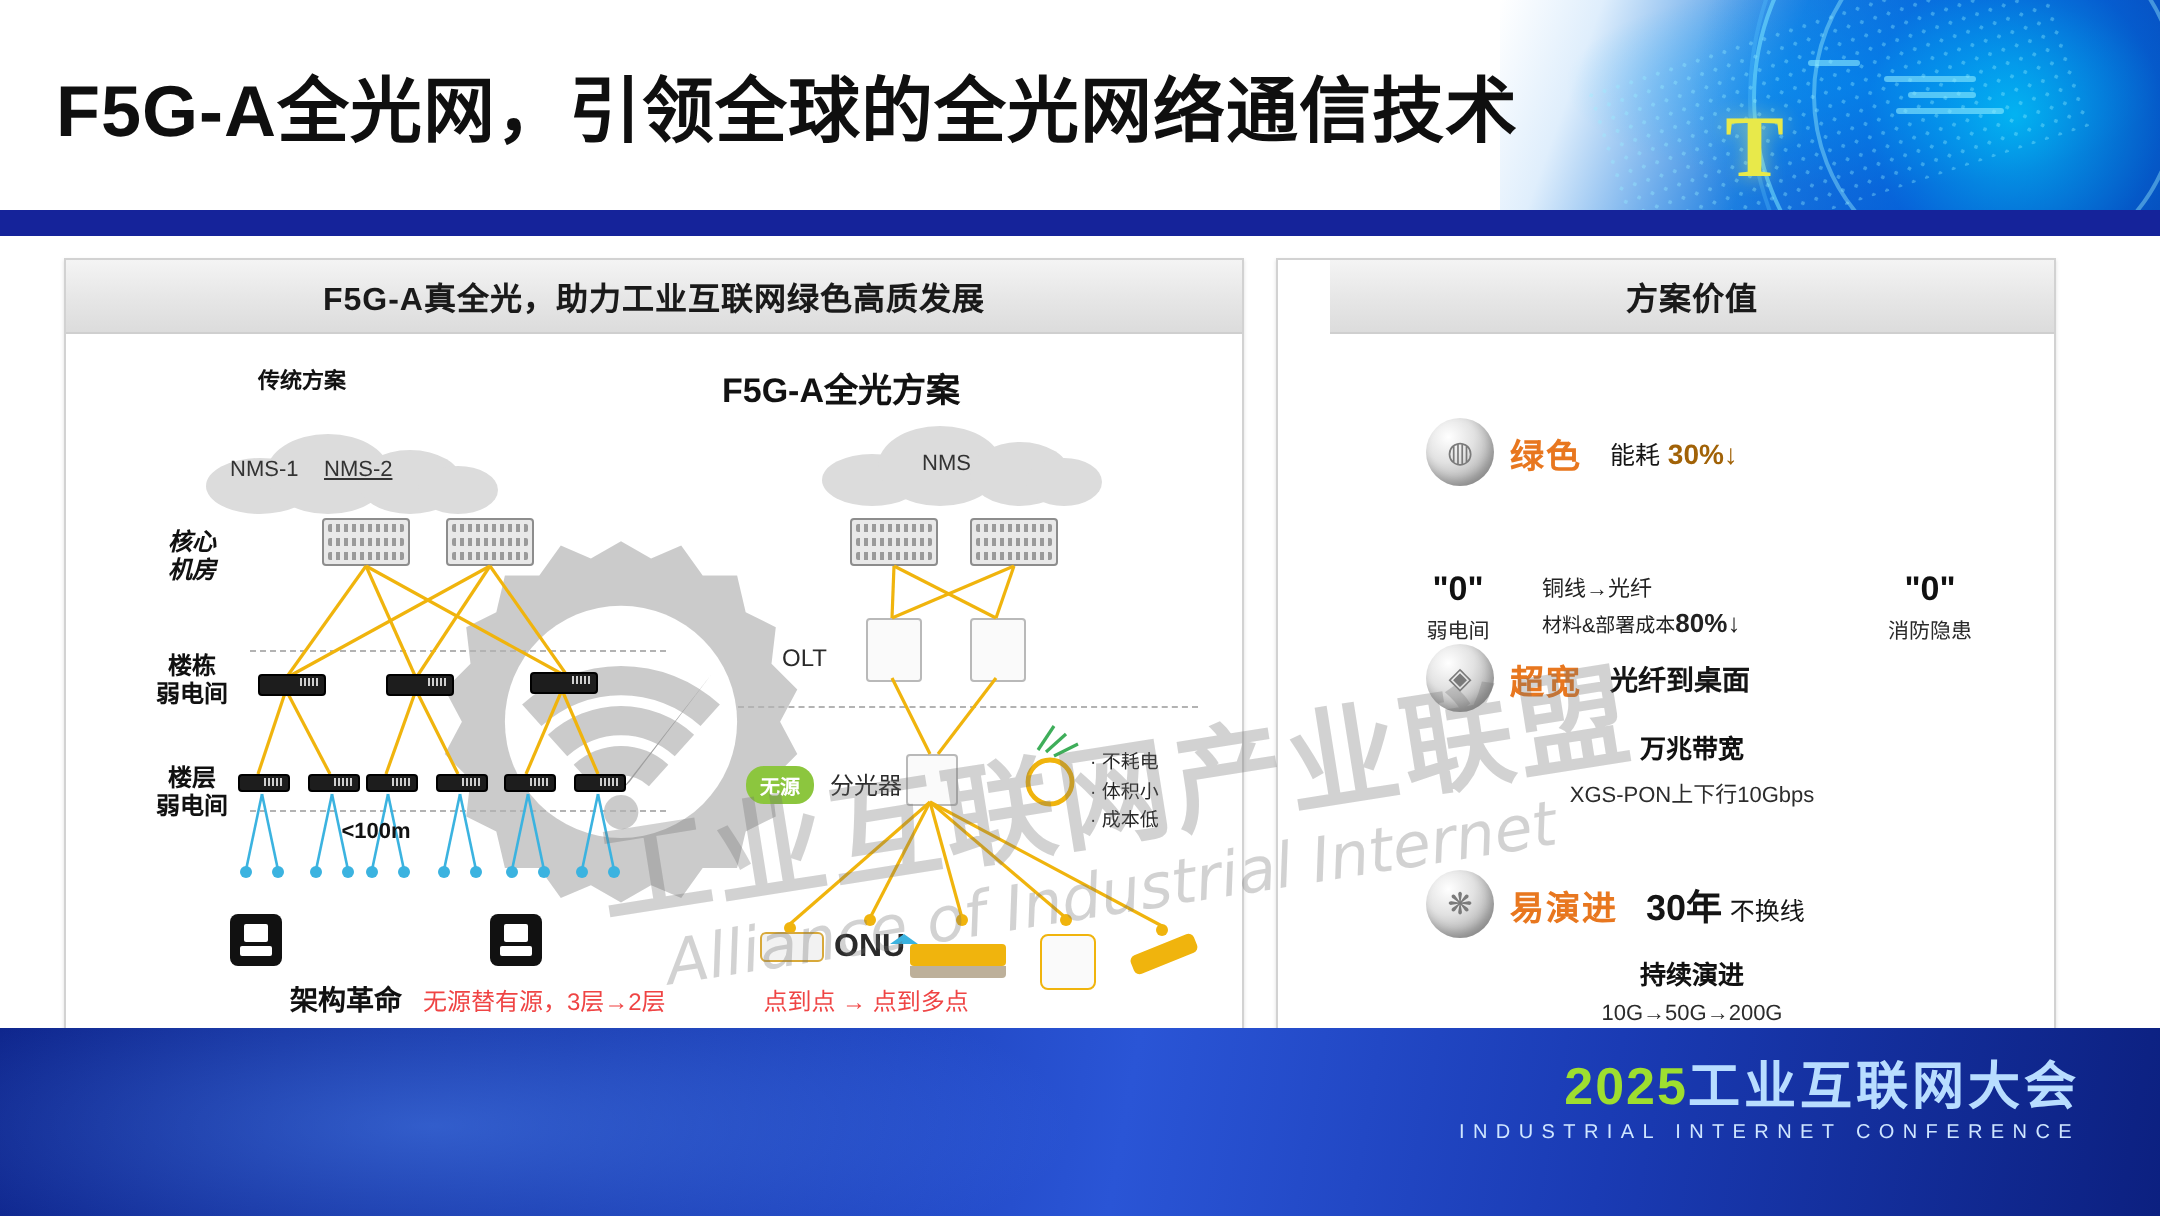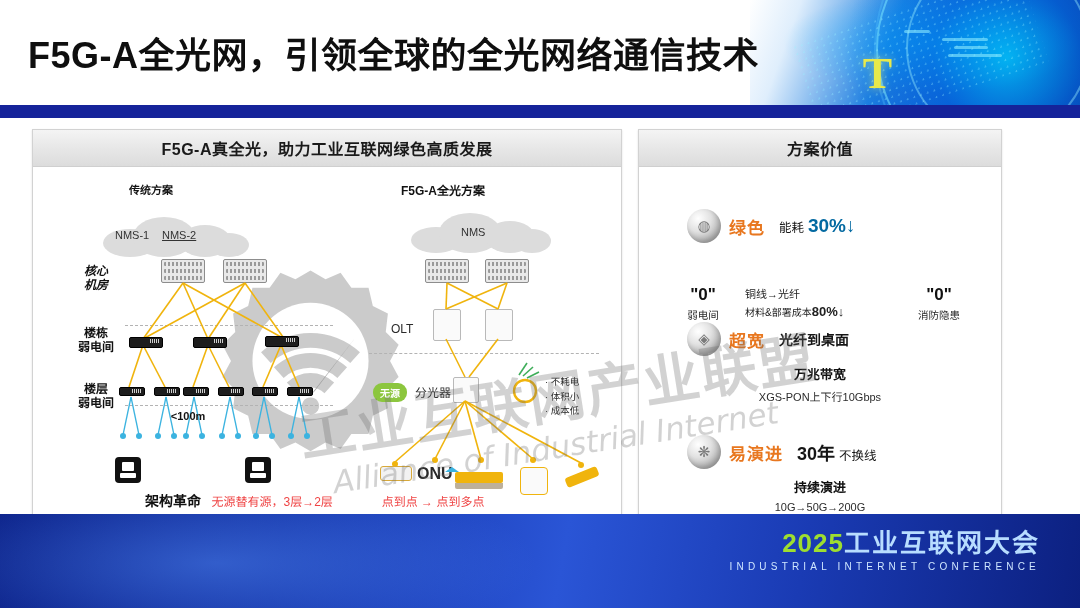--- a/index.html
+++ b/index.html
@@ -45,21 +45,21 @@
     font-size:36px;font-weight:bold;color:#0f0f0f;letter-spacing:.5px;
     font-family:"Liberation Sans","DejaVu Sans",sans-serif;white-space:nowrap;
   }
   .blue-rule{position:absolute;left:0;top:105px;width:1080px;height:13px;background:#15239a;}
 
   
   .body-area{position:absolute;left:0;top:118px;width:1080px;height:408px;background:#ffffff;}
 
   .panel{position:absolute;background:#fff;border:1px solid #d2d2d2;box-shadow:0 1px 2px rgba(0,0,0,.13);}
   .panel-left{left:32px;top:11px;width:588px;height:394px;}
-  .panel-right{left:638px;top:11px;width:362px;height:394px;}
+  .panel-right{left:638px;top:11px;width:362px;height:394px;padding-left:26px;}
 
   .panel-head{
     height:36px;background:linear-gradient(180deg,#f4f4f4 0%,#e6e6e6 55%,#dcdcdc 100%);
     border-bottom:1px solid #cfcfcf;display:flex;align-items:center;justify-content:center;
   }
   .panel-head-txt{font-size:16px;font-weight:bold;color:#1a1a1a;letter-spacing:.5px;}
   .panel-body{position:relative;height:calc(100% - 37px);overflow:hidden;}
 
   
   .wm-gear{
@@ -69,21 +69,21 @@
     position:absolute;left:300px;top:238px;width:700px;height:110px;pointer-events:none;
     transform:rotate(-9deg);opacity:.30;z-index:6;
   }
   .wm-cn{font-size:56px;font-weight:bold;color:#6e6e6e;white-space:nowrap;letter-spacing:2px;line-height:1;}
   .wm-en{font-size:31px;color:#6e6e6e;white-space:nowrap;font-style:italic;
          font-family:"DejaVu Sans",sans-serif;margin-top:2px;margin-left:26px;}
 
   
   .d-sub{position:absolute;font-weight:bold;color:#121212;}
   .trad-title{left:96px;top:14px;font-size:11px;}
-  .f5g-title{left:368px;top:14px;font-size:12px;}
+  .f5g-title{left:328px;top:14px;font-size:17px;}
   .cloud-wrap{position:absolute;}
   .cloud-wrap .c{position:absolute;background:#dcdcdc;border-radius:50%;}
   .cloud-lbl{position:absolute;font-size:11px;color:#333;z-index:3;}
 
   .rack{
     position:absolute;width:44px;height:24px;background:#e9e9e9;border:1px solid #8d8d8d;border-radius:2px;
     display:flex;flex-direction:column;justify-content:space-around;padding:1px 2px;box-sizing:border-box;
   }
   .rack i{display:block;height:4px;background:
       repeating-linear-gradient(90deg,#9a9a9a 0 2px,#e9e9e9 2px 4px);border-radius:1px;}
@@ -133,21 +133,21 @@
   .v-orb{
     width:34px;height:34px;border-radius:50%;flex:0 0 34px;
     background:radial-gradient(circle at 33% 28%,#ffffff 0%,#e2e2e2 38%,#b4b4b4 72%,#8e8e8e 100%);
     box-shadow:inset -2px -3px 5px rgba(0,0,0,.18);
     position:relative;margin-right:8px;
   }
   .v-orb .glyph{position:absolute;inset:0;display:flex;align-items:center;justify-content:center;
       font-size:15px;color:#7a7a7a;}
   .v-kw{font-size:17px;font-weight:bold;color:#e8771f;letter-spacing:1px;text-align:center;}
   .v-main{font-size:14px;color:#151515;font-weight:bold;margin-left:14px;white-space:nowrap;}
-  .v-main .num{color:#0369a1;font-size:19px;font-weight:bold;}
+  .v-main .num{color:#a16207;font-size:14px;font-weight:bold;}
   .v-main .thin{font-weight:normal;font-size:12.5px;}
   .v-main .big-dk{font-size:18px;color:#151515;font-weight:bold;}
 
   .v-sub{text-align:center;margin-top:8px;}
   .v-sub .s1{font-size:13px;font-weight:bold;color:#111;}
   .v-sub .s2{font-size:11px;color:#2c2c2c;margin-top:5px;}
 
   .zero-row{position:absolute;top:76px;left:0;width:100%;height:44px;}
   .zero-blk{position:absolute;text-align:center;}
   .z-big{font-size:17px;font-weight:bold;color:#111;}

